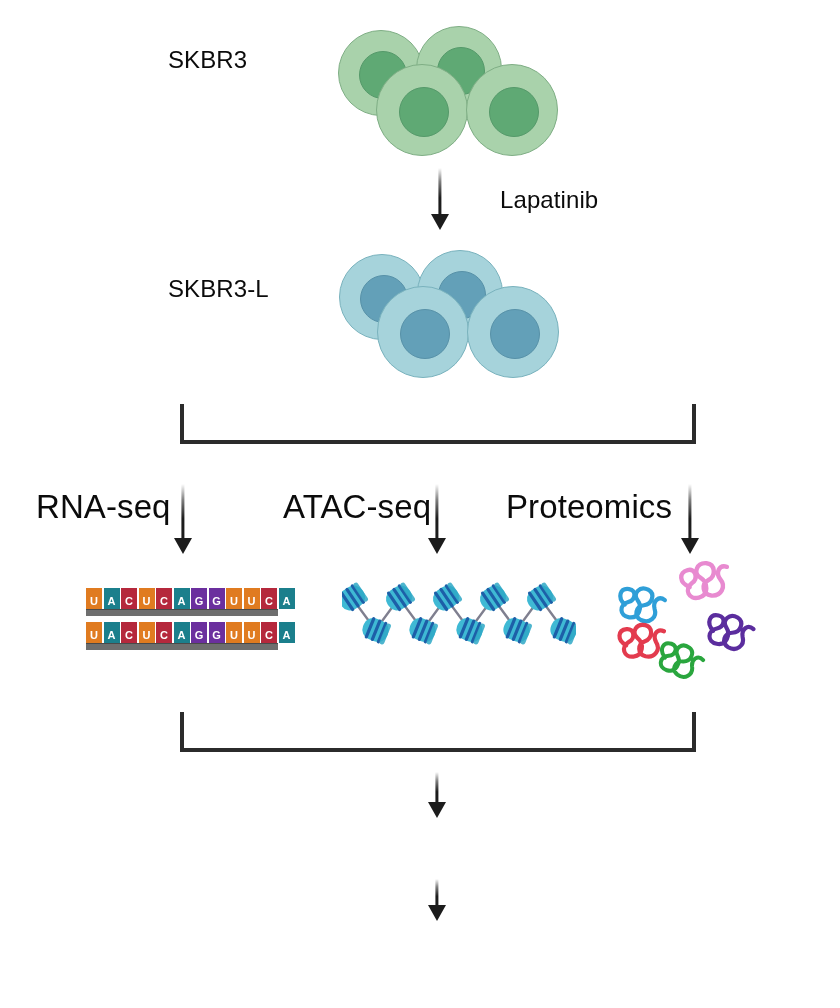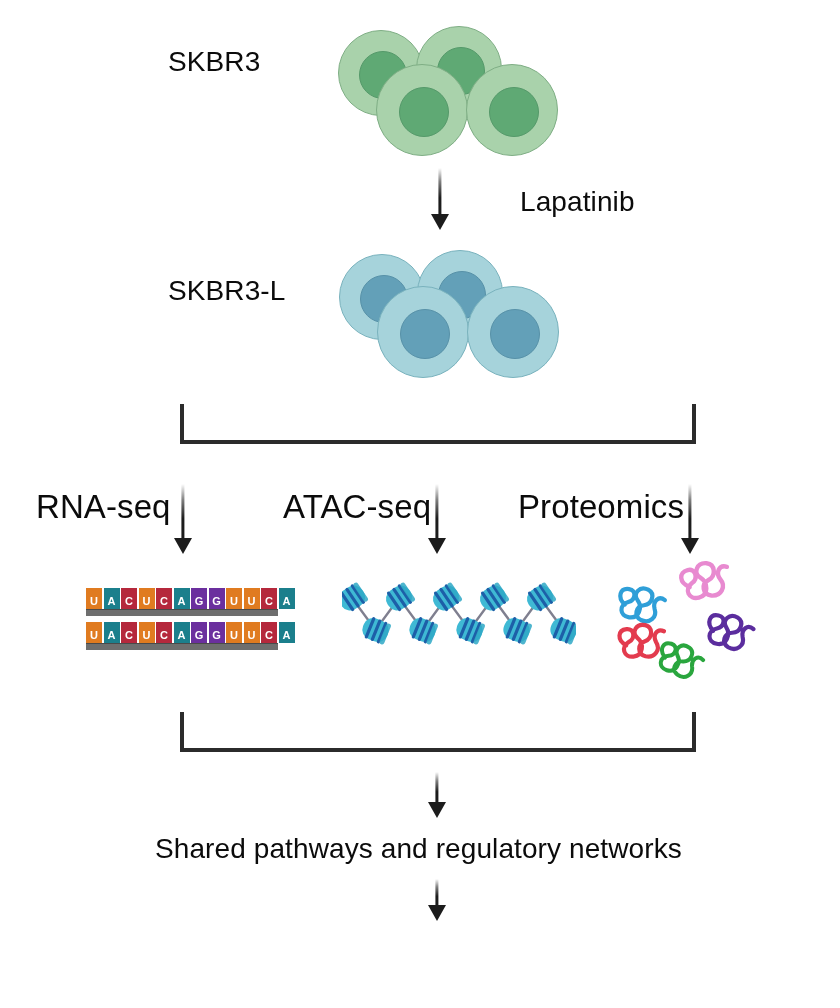--- a/index.html
+++ b/index.html
@@ -9,21 +9,21 @@
     color:#111111;
   }
   .stage{position:absolute;inset:0;}
   .abs{position:absolute;}
 
   .label{
     font-size:33px;line-height:1;color:#0b0b0b;white-space:nowrap;
     font-family:"Liberation Sans","DejaVu Sans",sans-serif;
     letter-spacing:.1px;
   }
-  .label-big{font-size:28px;}
+  .label-big{font-size:24px;}
 
   
   .cellcluster{position:absolute;}
   .cell{position:absolute;border-radius:50%;box-sizing:border-box;}
   .cell .nuc{position:absolute;border-radius:50%;box-sizing:border-box;}
 
   .cell-green{background:#a9d2ab;border:1.6px solid #7fae85;}
   .cell-green .nuc{background:#5fa974;border:1.6px solid #55996a;}
   .cell-blue{background:#a6d3db;border:1.6px solid #79b2bd;}
   .cell-blue .nuc{background:#63a0b8;border:1.6px solid #5791a8;}
@@ -92,21 +92,21 @@
     </div>
     <div class="cell cell-green" style="left:136px;top:42px;width:92px;height:92px;">
       <div class="nuc" style="left:22px;top:22px;width:50px;height:50px;"></div>
     </div>
   </div>
 
   <div class="arrow" style="left:429px;top:168px;width:22px;height:62px;">
     <div class="shaft" style="height:48px;"></div>
     <div class="head"></div>
   </div>
-  <div class="abs label label-big" style="left:520px;top:188px;">Lapatinib</div>
+  <div class="abs label label-big" style="left:500px;top:188px;">Lapatinib</div>
 
   <div class="abs label label-big" style="left:168px;top:277px;">SKBR3-L</div>
 
   <div class="cellcluster" style="left:333px;top:248px;width:240px;height:126px;">
     <div class="cell cell-blue" style="left:6px;top:6px;width:86px;height:86px;">
       <div class="nuc" style="left:20px;top:20px;width:48px;height:48px;"></div>
     </div>
     <div class="cell cell-blue" style="left:84px;top:2px;width:86px;height:86px;">
       <div class="nuc" style="left:20px;top:20px;width:48px;height:48px;"></div>
     </div>
@@ -129,21 +129,21 @@
     <div class="shaft" style="height:56px;"></div>
     <div class="head"></div>
   </div>
 
   <div class="abs label" style="left:283px;top:490px;">ATAC-seq</div>
   <div class="arrow" style="left:426px;top:484px;width:22px;height:70px;">
     <div class="shaft" style="height:56px;"></div>
     <div class="head"></div>
   </div>
 
-  <div class="abs label" style="left:518px;top:490px;">Proteomics</div>
+  <div class="abs label" style="left:506px;top:490px;">Proteomics</div>
   <div class="arrow" style="left:679px;top:484px;width:22px;height:70px;">
     <div class="shaft" style="height:56px;"></div>
     <div class="head"></div>
   </div>
 
   <div class="rna" style="left:86px;top:588px;width:200px;height:72px;">
     <div class="rna-strand" style="top:0;">
       <div class="rna-bases" id="rna-row-1" style="top:0;">
           <div class="base" style="background: rgb(224, 123, 32);">U</div>
           <div class="base" style="background: rgb(27, 127, 140);">A</div>
@@ -273,21 +273,20 @@
     <div class="arm l" style="height:40px;"></div>
     <div class="arm r" style="height:40px;"></div>
     <div class="hbar"></div>
   </div>
 
   <div class="arrow" style="left:426px;top:772px;width:22px;height:46px;">
     <div class="shaft" style="height:32px;"></div>
     <div class="head"></div>
   </div>
 
-  <div class="abs label label-big" style="left:155px;top:835px;">Shared pathways and regulatory networks</div>
 
   <div class="arrow" style="left:426px;top:879px;width:22px;height:42px;">
     <div class="shaft" style="height:28px;"></div>
     <div class="head"></div>
   </div>
 
 
 </div>
 
 </body></html>

